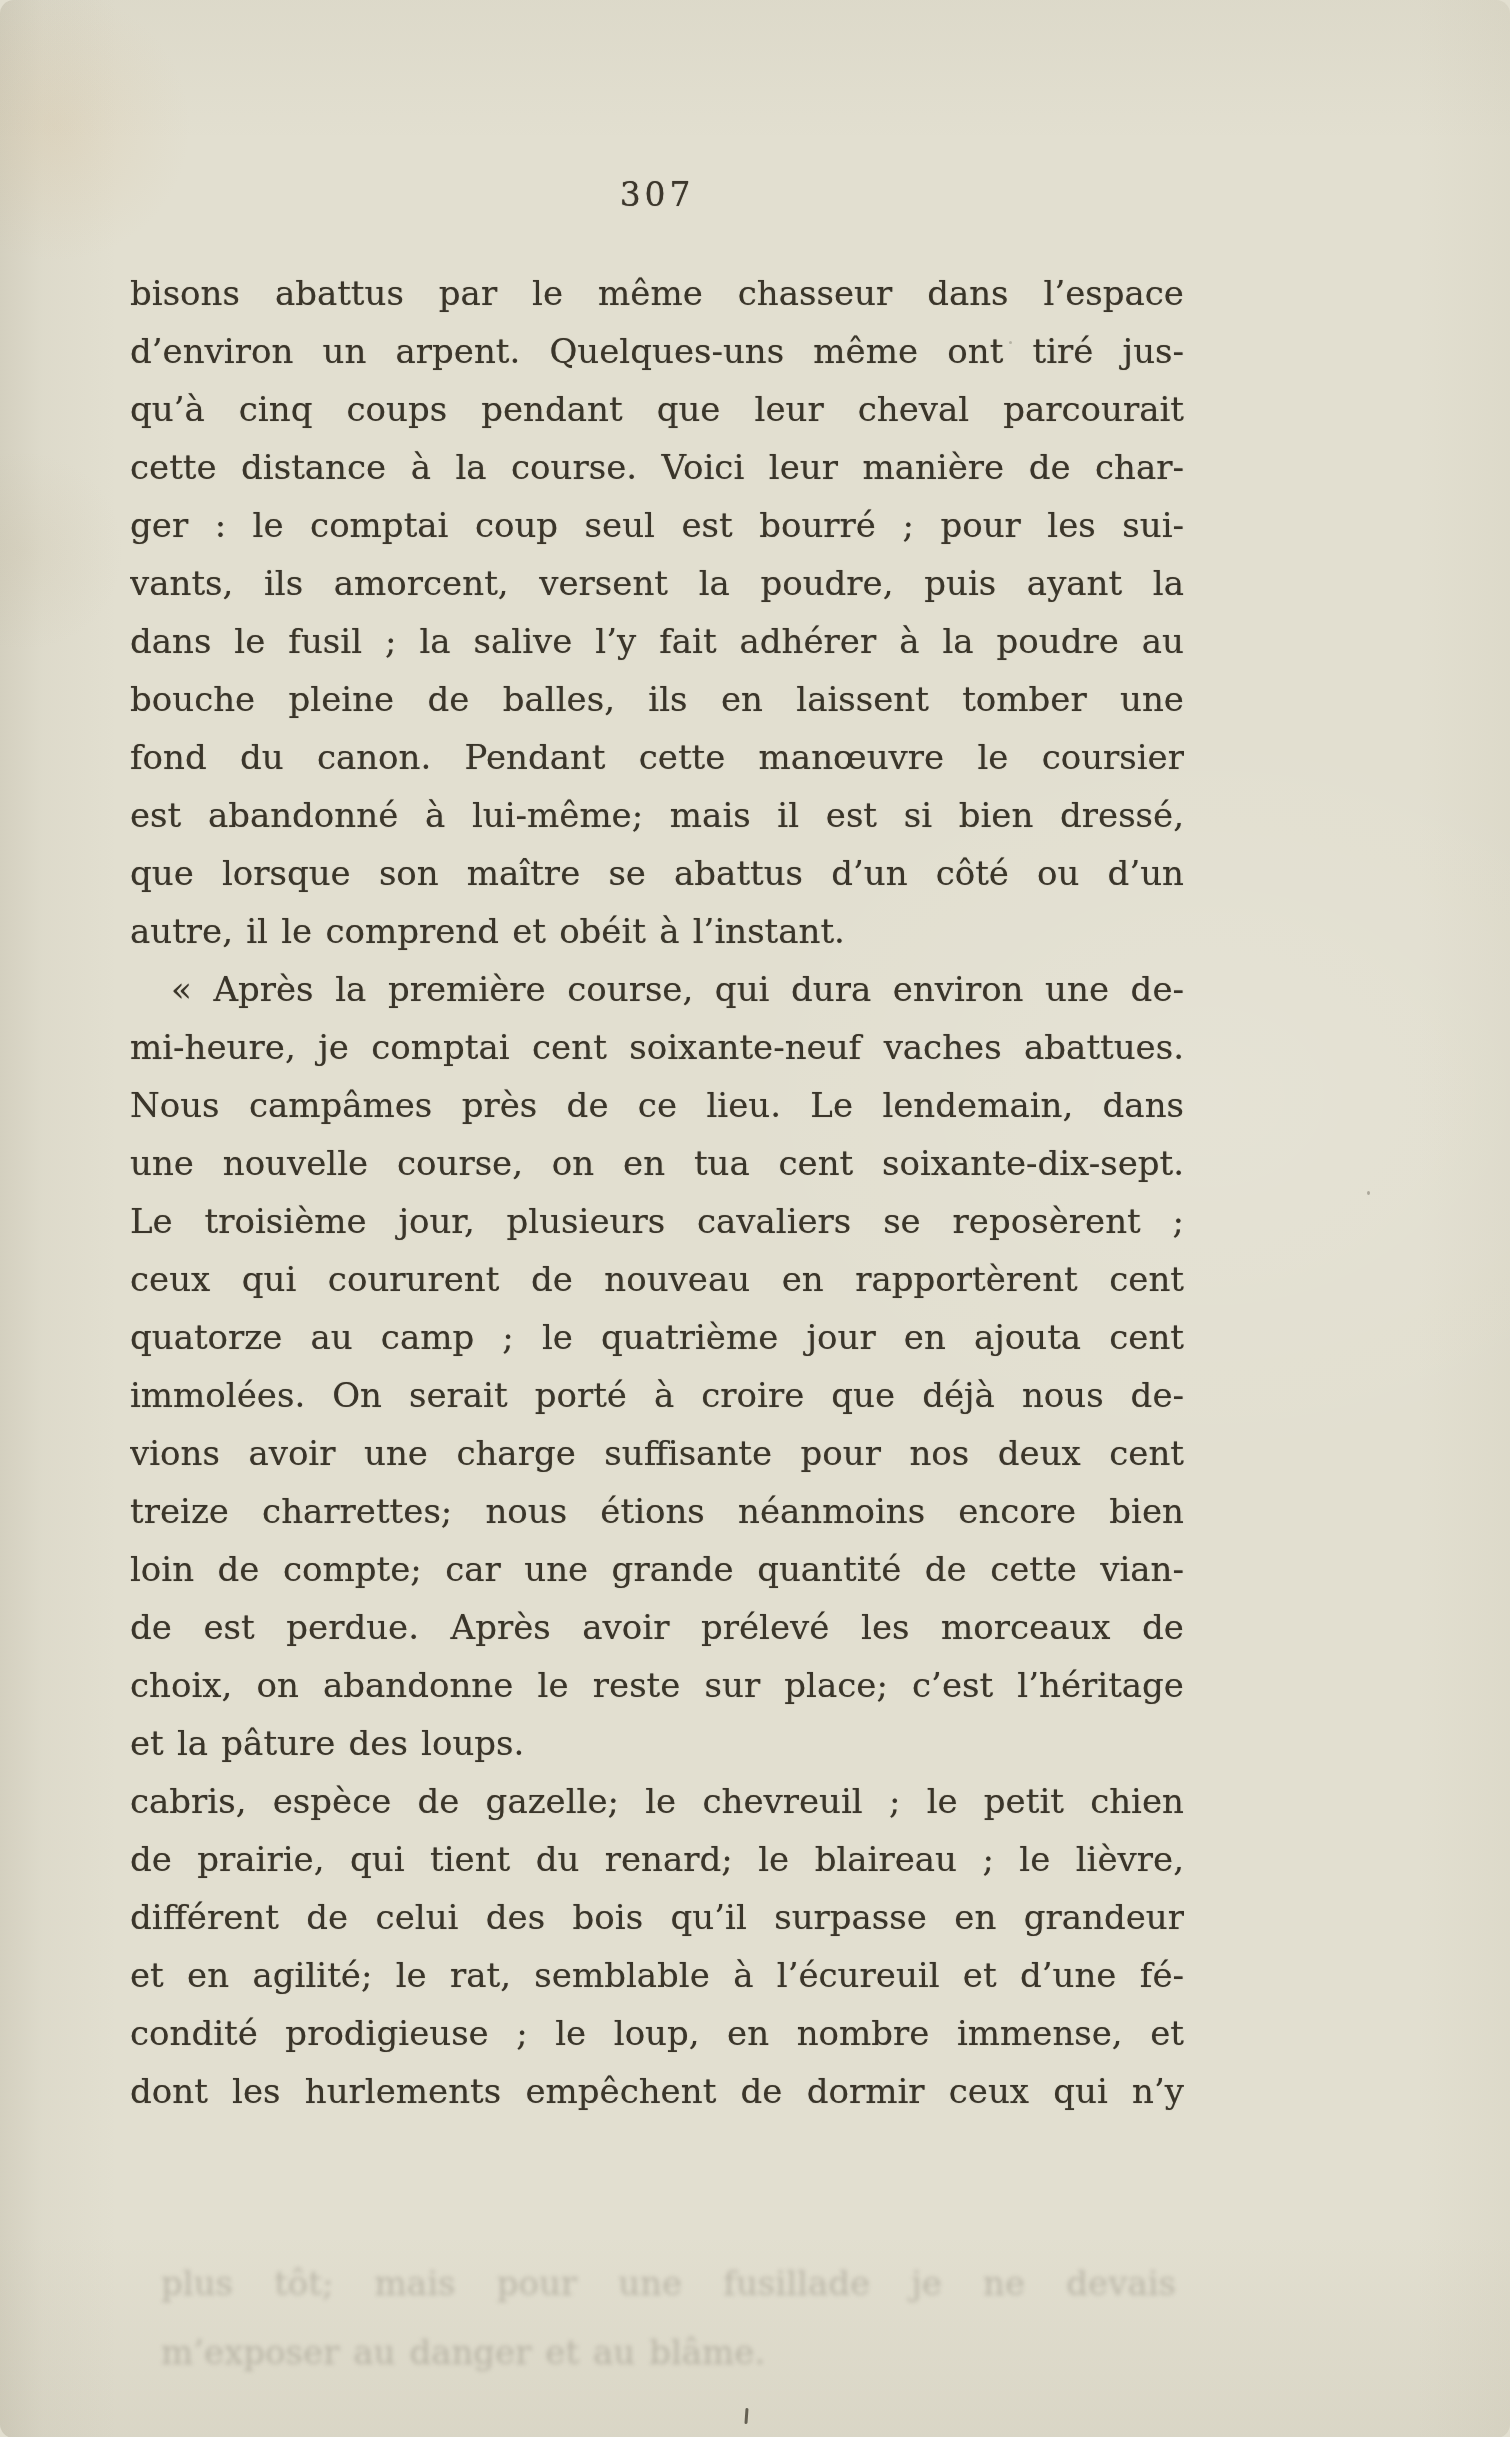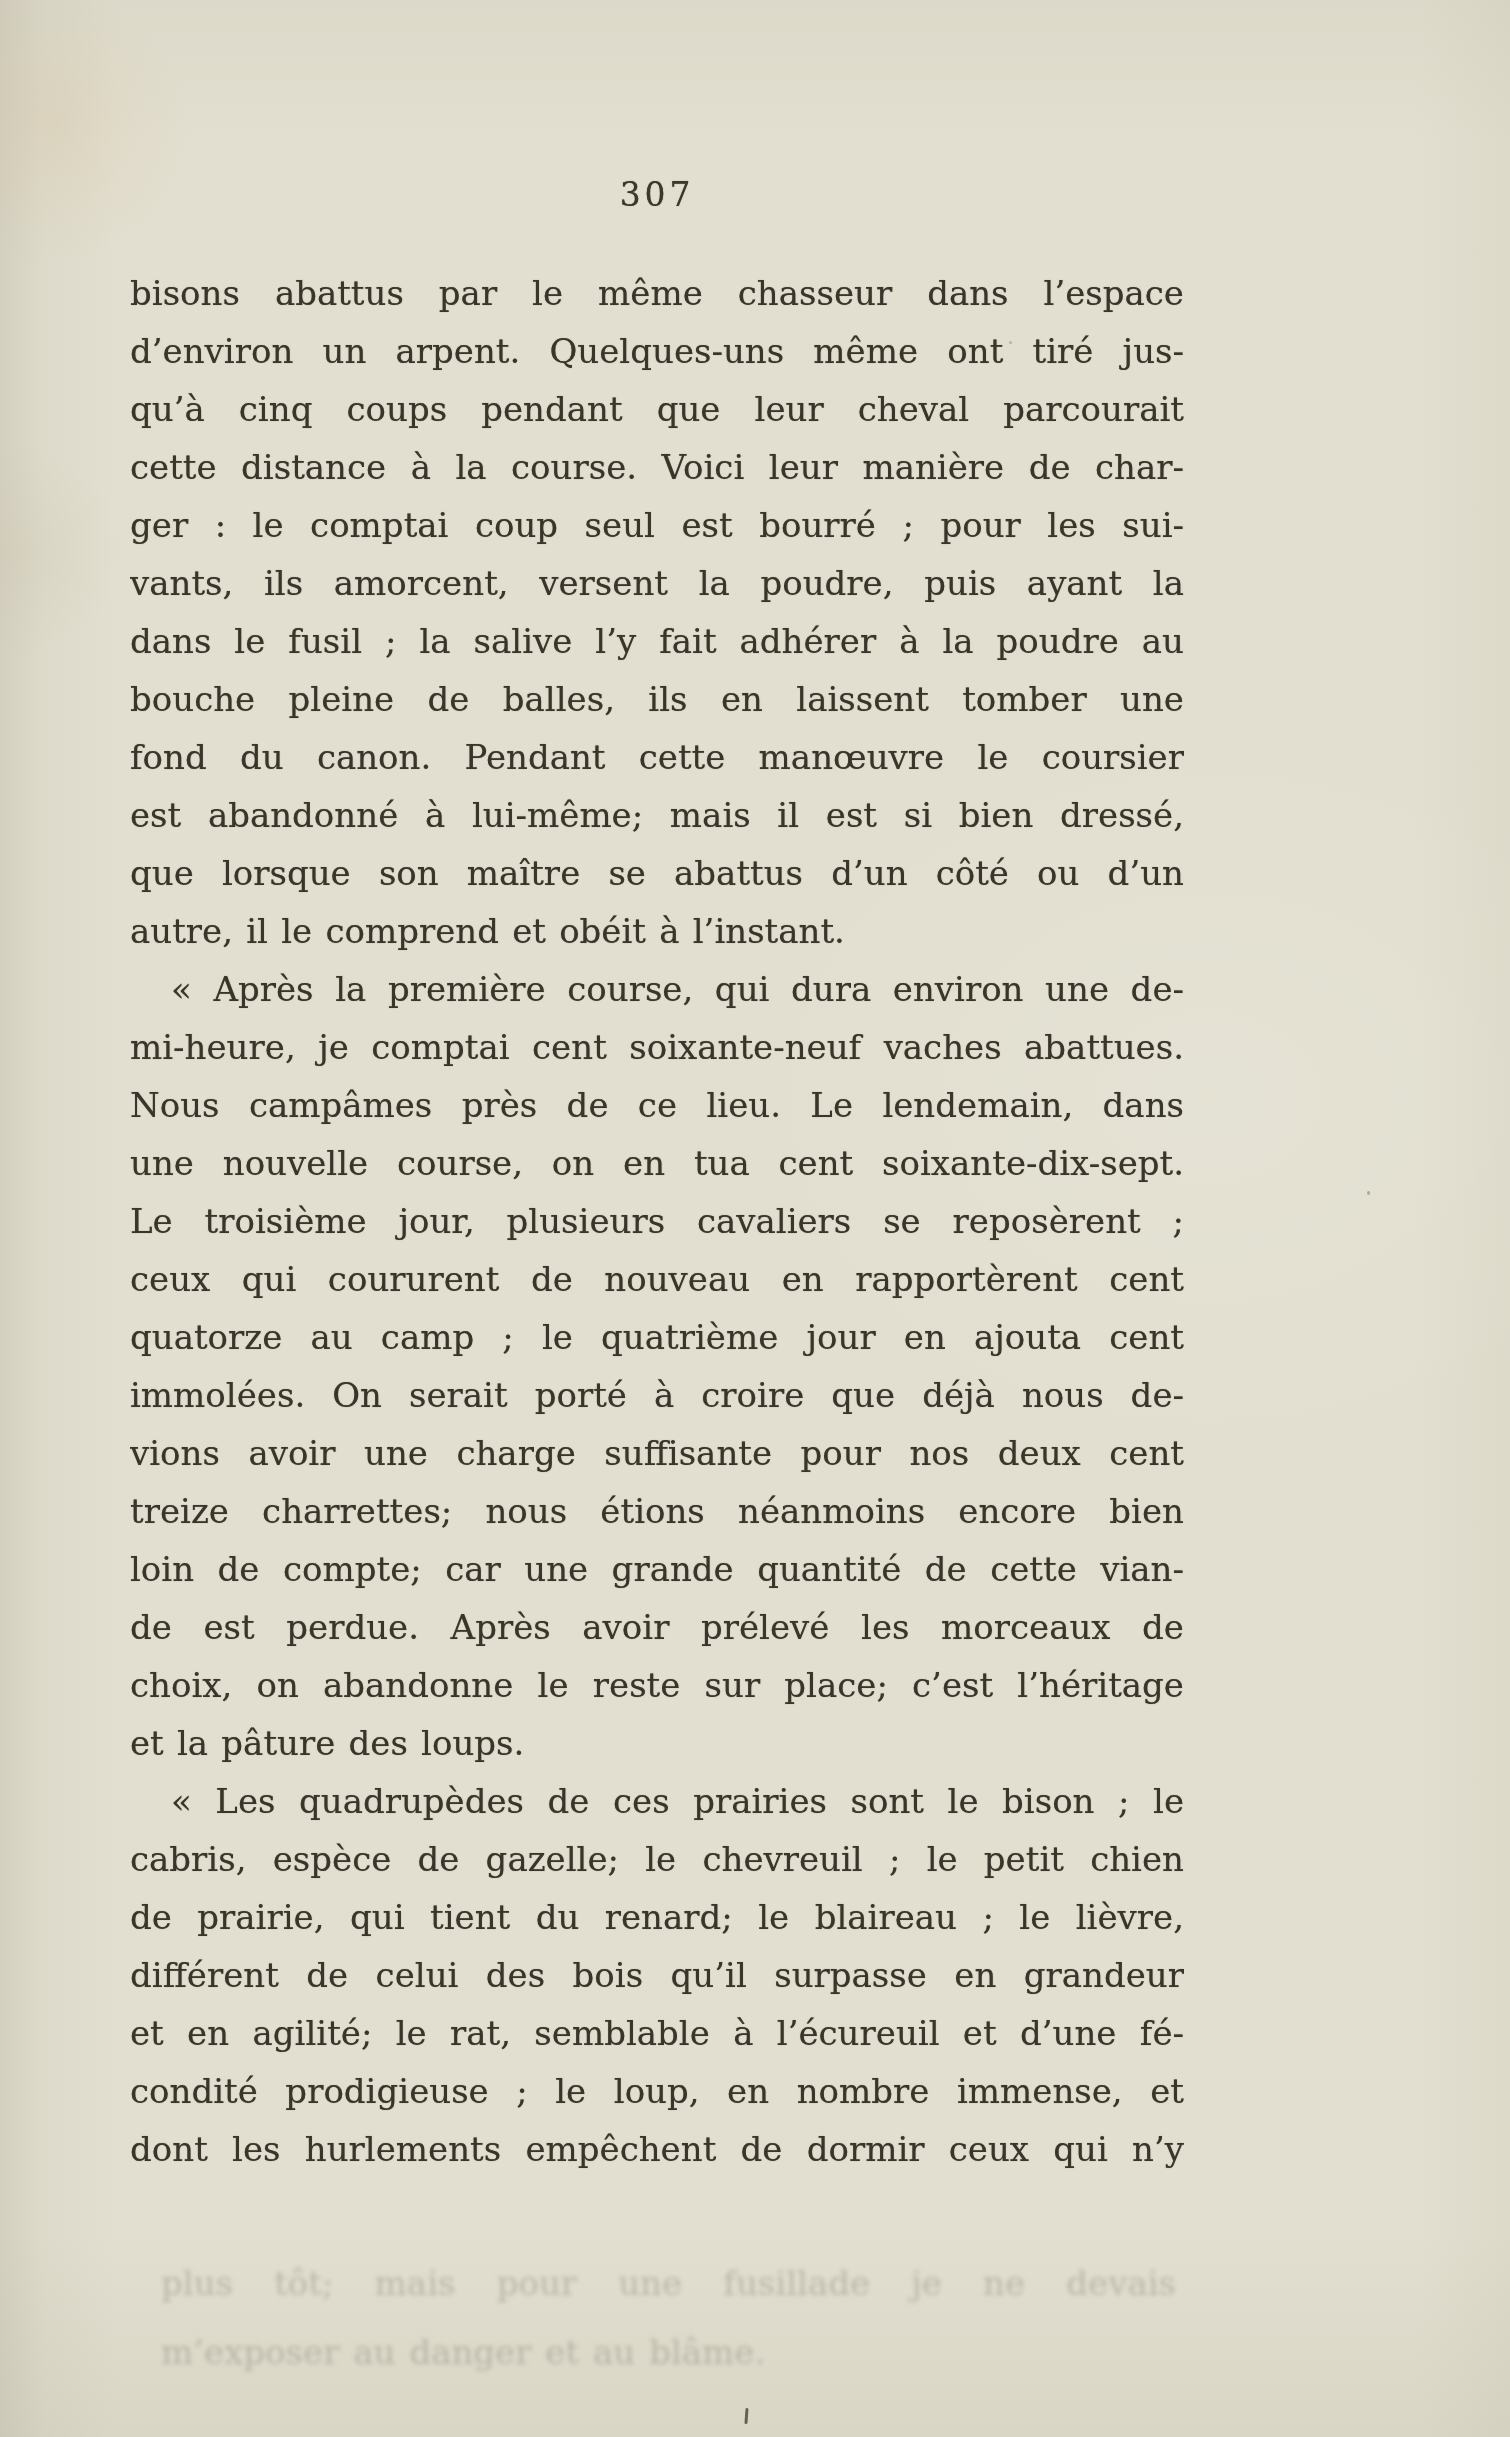--- a/index.html
+++ b/index.html
@@ -17,20 +17,21 @@
     color: #3a352a;
     background:
       radial-gradient(ellipse 708px 551px at 80% 45%, rgba(255,255,255,0.10), rgba(255,255,255,0) 70%),
       radial-gradient(circle 181px at 55px 126px, rgba(206,172,122,0.16), rgba(206,172,122,0) 75%),
       radial-gradient(circle 126px at 23.6px 551px, rgba(170,150,110,0.08), rgba(170,150,110,0) 80%),
       linear-gradient(90deg, rgba(108,98,72,0.12) 0px, rgba(108,98,72,0.04) 43px, rgba(108,98,72,0) 118px),
       linear-gradient(270deg, rgba(140,130,100,0.06) 0px, rgba(140,130,100,0) 94px),
       linear-gradient(180deg, rgba(120,110,82,0.05) 0px, rgba(120,110,82,0) 142px),
       linear-gradient(0deg, rgba(118,108,80,0.08) 0px, rgba(118,108,80,0) 205px),
       #e2dfd0;
+    border-radius: 14px;
   }
 
   .page-number {
     position: absolute;
     top: 175px;
     left: 130px;
     width: 1054px;
     text-align: center;
     font-size: 33px;
     letter-spacing: 3.9px;
@@ -116,21 +117,20 @@
       <div class="line">Le troisième jour, plusieurs cavaliers se reposèrent ;</div>
       <div class="line">ceux qui coururent de nouveau en rapportèrent cent</div>
       <div class="line">quatorze au camp ; le quatrième jour en ajouta cent</div>
       <div class="line">immolées. On serait porté à croire que déjà nous de-</div>
       <div class="line">vions avoir une charge suffisante pour nos deux cent</div>
       <div class="line">treize charrettes; nous étions néanmoins encore bien</div>
       <div class="line">loin de compte; car une grande quantité de cette vian-</div>
       <div class="line">de est perdue. Après avoir prélevé les morceaux de</div>
       <div class="line">choix, on abandonne le reste sur place; c’est l’héritage</div>
       <div class="line short">et la pâture des loups.</div>
-      <div class="line indent">« Les quadrupèdes de ces prairies sont le bison ; le</div>
       <div class="line">cabris, espèce de gazelle; le chevreuil ; le petit chien</div>
       <div class="line">de prairie, qui tient du renard; le blaireau ; le lièvre,</div>
       <div class="line">différent de celui des bois qu’il surpasse en grandeur</div>
       <div class="line">et en agilité; le rat, semblable à l’écureuil et d’une fé-</div>
       <div class="line">condité prodigieuse ; le loup, en nombre immense, et</div>
       <div class="line">dont les hurlements empêchent de dormir ceux qui n’y</div>
     </div>
 
   <div class="ghost-block">
       <div class="ghost-line">plus tôt; mais pour une fusillade je ne devais</div>

